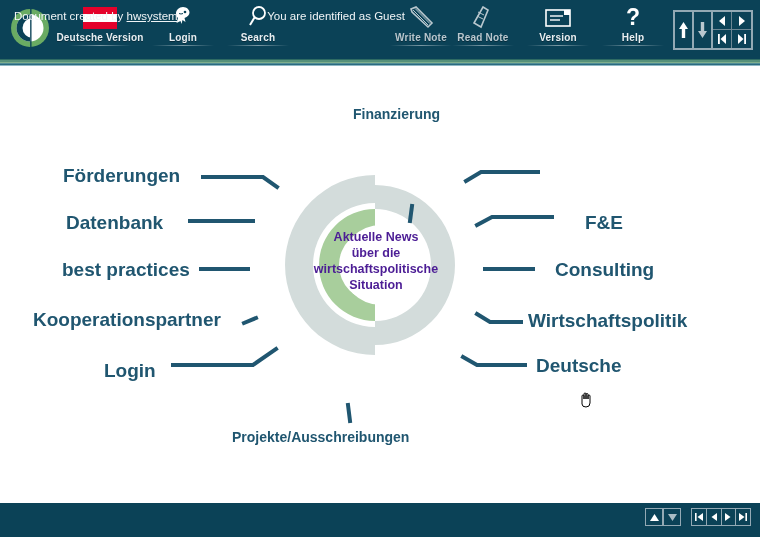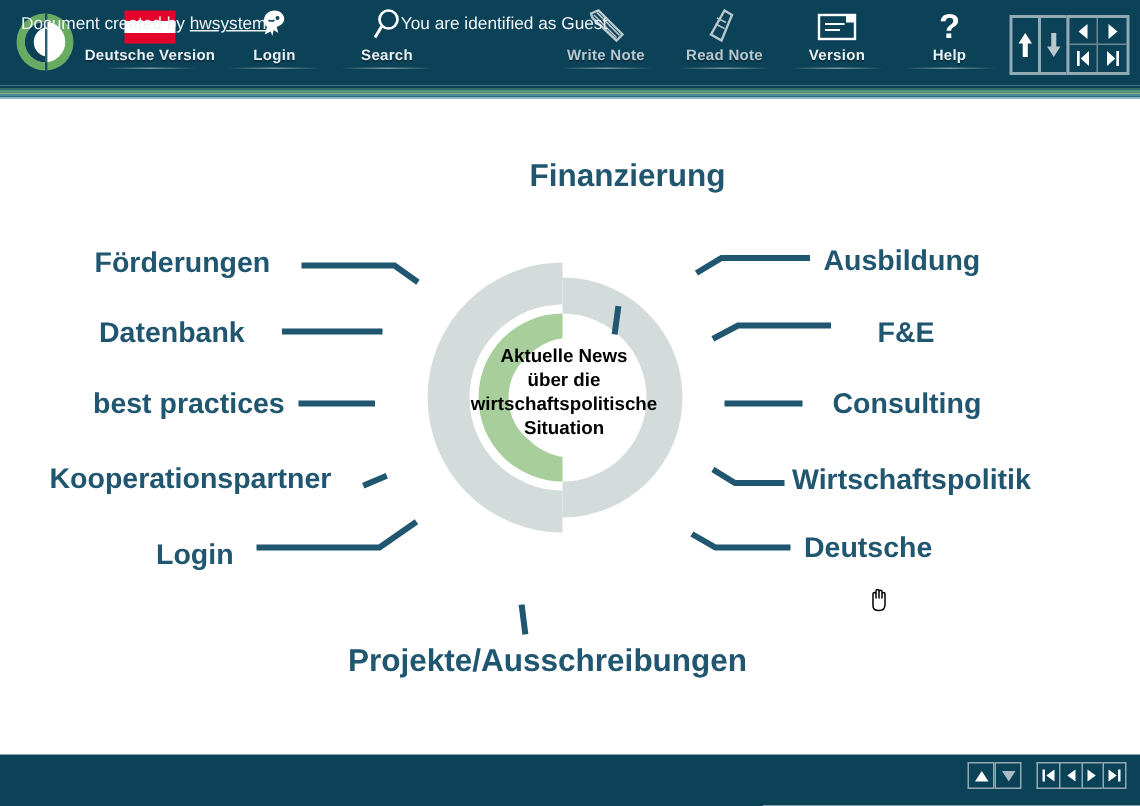--- a/index.html
+++ b/index.html
@@ -60,29 +60,29 @@
        #4f8d96 6px,#4f8d96 7px,
        #2b6b80 7px,#2b6b80 8px,
        #8fb8c4 8px,#8fb8c4 9px,
        #ffffff 9px,#ffffff 12px);}
   
   #main{position:absolute;left:0;top:69px;width:760px;height:428px;background:#fff;}
   .lbl{
     position:absolute;font-weight:bold;color:#205670;white-space:nowrap;
     cursor:pointer;
   }
-  .lbl.big{font-size:21px;}
+  .lbl.big{font-size:14px;}
   .lbl.mid{font-size:19px;}
   .conn{position:absolute;}
   
   #rings{position:absolute;left:283px;top:100px;width:185px;height:205px;}
   #center-text{
     position:absolute;left:290px;top:160px;width:172px;
     text-align:center;font-size:12.5px;font-weight:bold;line-height:16px;
-    color:#000000;cursor:pointer;
+    color:#4c1d95;cursor:pointer;
   }
   
   #footer{position:absolute;left:0;top:503px;width:760px;height:34px;background:#0b4257;}
   #footer-left{position:absolute;left:14px;top:10px;font-size:11.5px;color:#f0f4f6;}
   #footer-left a{color:#f0f4f6;text-decoration:underline;cursor:pointer;}
   #footer-center{position:absolute;left:0;top:10px;width:672px;text-align:center;font-size:11.5px;color:#f0f4f6;}
   #foot-updown{position:absolute;left:645px;top:508px;width:36px;height:16px;display:flex;}
   #foot-updown div{width:18px;height:16px;display:flex;align-items:center;justify-content:center;border:1px solid #93a9b4;background:#0b4257;}
   #foot-nav{position:absolute;left:691px;top:508px;width:60px;height:16px;display:flex;}
   #foot-nav div{width:15px;height:16px;display:flex;align-items:center;justify-content:center;border:1px solid #93a9b4;border-right:none;background:#0b4257;}
@@ -134,21 +134,21 @@
       <svg width="26" height="26" viewBox="0 0 26 26">
         <circle cx="14" cy="9" r="6" fill="none" stroke="#ffffff" stroke-width="1.8"></circle>
         <line x1="9.5" y1="13.5" x2="5" y2="21" stroke="#ffffff" stroke-width="2"></line>
       </svg>
     </span>
     <span class="nav-label">Search</span>
     <span class="nav-underline"></span>
   </div>
 
 
-  <div class="nav-item" style="left:367px">
+  <div class="nav-item" style="left:384px">
     <span class="nav-icon">
       <svg width="30" height="24" viewBox="0 0 30 24">
         <path d="M5 3 L10 1 L26 17 L22 21 L6 6 Z" fill="none" stroke="#b9c7ce" stroke-width="1.6"></path>
         <line x1="7" y1="4" x2="22" y2="19" stroke="#b9c7ce" stroke-width="1"></line>
         <line x1="9" y1="2.4" x2="24" y2="17.6" stroke="#b9c7ce" stroke-width="1"></line>
       </svg>
     </span>
     <span class="nav-label dim">Write Note</span>
     <span class="nav-underline"></span>
   </div>
@@ -272,21 +272,20 @@
 
   <div class="lbl big" style="left:353px;top:37px">Finanzierung</div>
   <div class="lbl big" style="left:232px;top:360px">Projekte/Ausschreibungen</div>
 
   <div class="lbl mid" style="left:63px;top:96px">Förderungen</div>
   <div class="lbl mid" style="left:66px;top:143px">Datenbank</div>
   <div class="lbl mid" style="left:62px;top:190px">best practices</div>
   <div class="lbl mid" style="left:33px;top:240px">Kooperationspartner</div>
   <div class="lbl mid" style="left:104px;top:291px">Login</div>
 
-  <div class="lbl mid" style="left:549px;top:95px">Ausbildung</div>
   <div class="lbl mid" style="left:585px;top:143px">F&amp;E</div>
   <div class="lbl mid" style="left:555px;top:190px">Consulting</div>
   <div class="lbl mid" style="left:528px;top:241px">Wirtschaftspolitik</div>
   <div class="lbl mid" style="left:536px;top:286px">Deutsche</div>
 
   <svg id="cursor" viewBox="0 0 16 18">
     <path d="M4 11 L4 5 Q4 4 5 4 Q6 4 6 5 L6 8 L6 3 Q6 2 7 2 Q8 2 8 3 L8 8 L8 3.5 Q8 2.5 9 2.5 Q10 2.5 10 3.5 L10 8 L10 5 Q10 4 11 4 Q12 4 12 5 L12 12 Q12 16 8 16 Q4 16 4 13 Z" fill="#ffffff" stroke="#000000" stroke-width="1"></path>
   </svg>
 </div>
 

